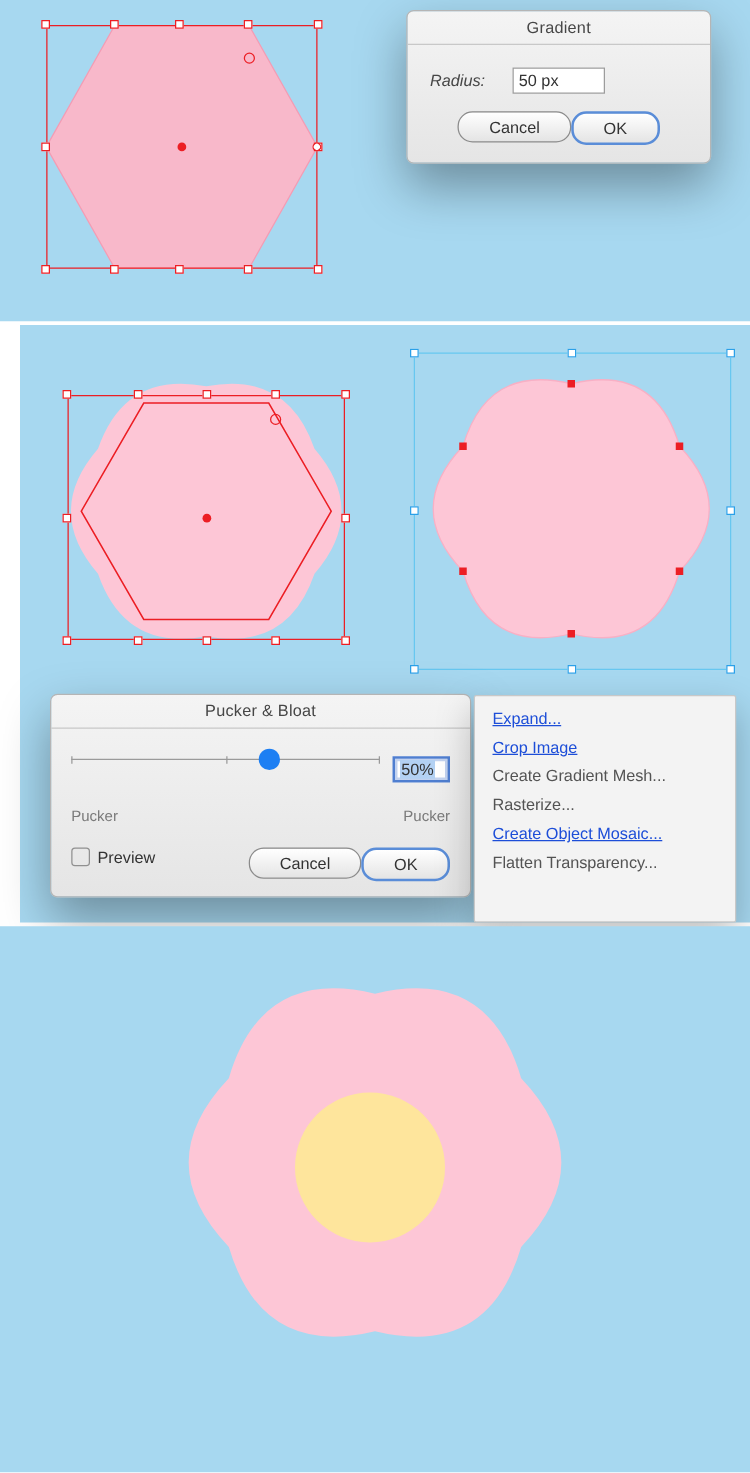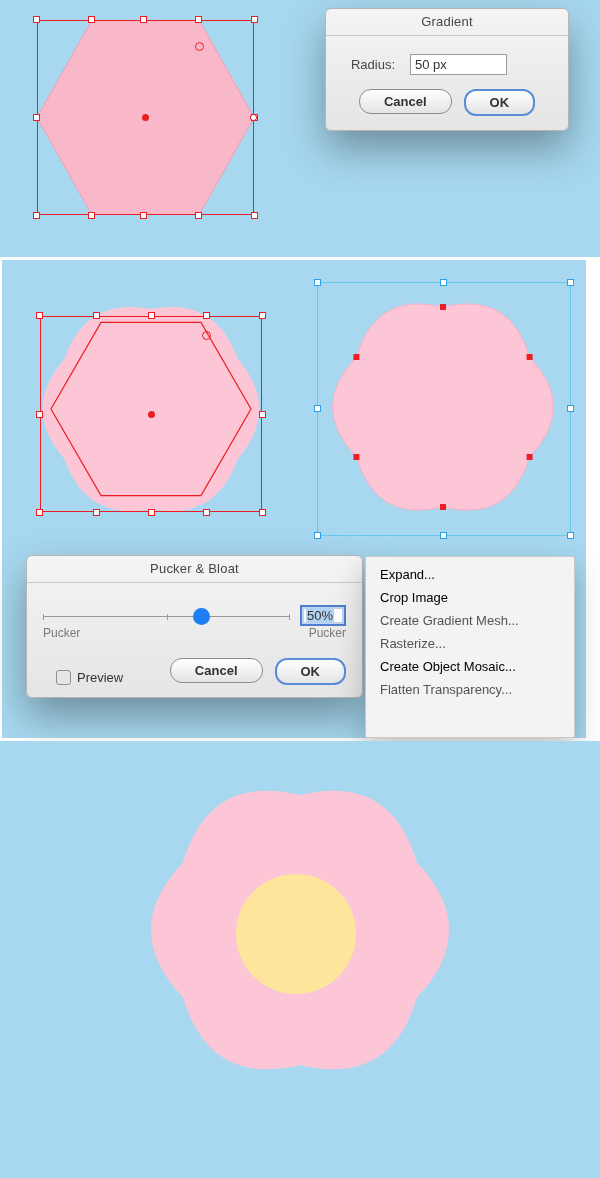--- a/index.html
+++ b/index.html
@@ -13,57 +13,57 @@
 .handle{position:absolute;width:7px;height:7px;background:#fff;border:1px solid #ec1e24;box-sizing:border-box;}
 .eh{width:7px;height:7px;border-radius:3.5px;}
 .center-pt{position:absolute;width:7px;height:7px;background:#ec1e24;border-radius:50%;}
 .ring{position:absolute;width:9px;height:9px;border:1px solid #ec1e24;border-radius:50%;box-sizing:border-box;}
 
 
 .dialog{position:absolute;border-radius:6px;background:#ececec;background:linear-gradient(#f4f4f4,#e5e5e5);border:1px solid #b5b5b5;box-shadow:0 18px 40px rgba(0,0,0,.35);}
 .dlg-title{height:26px;line-height:26px;text-align:center;font-size:13px;color:#464646;border-bottom:1px solid #c8c8c8;font-weight:500;letter-spacing:.2px;}
 .dlg-body{padding:18px 18px 14px 18px;}
 .row{display:flex;align-items:center;margin-bottom:14px;}
-.row label{width:58px;text-align:center;margin-right:8px;color:#464646;}
+.row label{width:58px;text-align:left;margin-right:8px;color:#464646;font-style:italic;}
 .txt{height:21px;border:1px solid #9c9c9c;border-radius:0;background:#fff;padding:0 4px;font-size:13px;box-sizing:border-box;}
 .txt.sel{border:2px solid #4f7ed0;box-shadow:0 0 0 2px rgba(79,126,208,.35) inset;}
 .txt.sel .seltxt{background:#b3d1f3;padding:0 1px;}
 .stepper{width:14px;height:21px;border:1px solid #a8a8a8;border-radius:3px;margin-right:4px;background:linear-gradient(#fff,#e8e8e8);display:flex;flex-direction:column;}
 .stepper div{flex:1;font-size:6px;line-height:8px;text-align:center;color:#555;}
-.dlg-btns{display:flex;justify-content:center;gap:12px;margin-top:6px;font-weight:bold;}
+.dlg-btns{display:flex;justify-content:center;margin-top:6px;}
 .mac-btn{height:23px;padding:0 24px;border-radius:12px;border:1px solid #8b8b8b;background:linear-gradient(#ffffff,#e4e4e4);font-size:13px;color:#333;display:flex;align-items:center;justify-content:center;cursor:default;}
 .mac-btn.focus{border:2px solid #5a8dd8;}
 
 
-.panel2{position:absolute;left:2px;top:260px;width:584px;height:478px;background:#a7d8f0;}
+.panel2{position:absolute;left:16px;top:260px;width:584px;height:478px;background:#a7d8f0;}
 .flower{position:absolute;}
 .flower svg{display:block;}
 .bbox{position:absolute;border:1px solid #67c7f0;}
 .bbox .h2{position:absolute;width:7px;height:7px;background:#fff;border:1px solid #2ba0e8;box-sizing:border-box;}
 
 .hexline{position:absolute;}
 
 .pb{left:24px;top:555px;width:335px;}
 .pb .dlg-body{padding:22px 16px 12px 16px;}
-.slider-row{display:flex;align-items:center;margin-bottom:0;}
+.slider-row{display:flex;margin-bottom:20px;}
 .track{flex:1;height:4px;position:relative;}
 .track::before{content:"";position:absolute;left:0;right:0;top:50%;height:1px;background:#9a9a9a;}
 .tick{position:absolute;top:0;height:6px;width:1px;background:#9a9a9a;}
 .thumb{position:absolute;width:17px;height:17px;border-radius:50%;background:#1d7ff3;top:-6px;}
 .pbval{margin-left:10px;width:46px;}
 .sublabels{display:flex;color:#7a7a7a;font-size:12px;margin-bottom:18px;}
 .sublabels span:first-child{flex:1;}
-.pvrow{display:flex;align-items:flex-end;margin-left:13px;}
+.pvrow{display:flex;align-items:flex-start;}
 .cb{width:13px;height:13px;border:1px solid #909090;border-radius:3px;margin-right:6px;}
 .pvrow .dlg-btns{margin:0 0 0 auto;}
 
 
 .menu{position:absolute;left:363px;top:556px;width:208px;height:168px;background:#f3f3f3;border:1px solid #c8c8c8;border-radius:2px;box-shadow:0 12px 30px rgba(0,0,0,.25);padding:6px 0;}
 .menu div{padding:4px 14px;font-size:13px;color:#535353;}
-.menu .dis{color:#000000;}
+.menu .dis{color:#1d4ed8;text-decoration:underline;}
 .menu .hl{background:#c9c9c9;border:1.5px solid #333;margin:0 2px;padding:3px 12px;border-radius:2px;color:#333;}
 
 
 .panel3{position:absolute;left:0;top:741px;width:600px;height:437px;background:#a7d8f0;}
 .bigflower{position:absolute;left:128px;top:17px;width:344px;height:344px;}
 .yellow{position:absolute;width:120px;height:120px;border-radius:50%;background:#fee59c;left:236px;top:133px;}
 </style>
 </head>
 <body>
 
@@ -96,21 +96,21 @@
       <div class="handle" style="left:158px;top:-4px"></div>
       <div class="handle" style="left:51px;bottom:-4px"></div>
       <div class="handle" style="left:158px;bottom:-4px"></div>
     </div>
 
     <div class="dialog" style="left:325px;top:8px;width:242px;">
       <div class="dlg-title">Gradient</div>
       <div class="dlg-body">
         <div class="row">
           <label>Radius:</label>
-          <div class="txt" style="width:97px;display:flex;align-items:center;">
+          <div class="txt" style="width:74px;display:flex;align-items:center;">
               <span>50 px</span>
             </div>
         </div>
         <div class="dlg-btns">
           <div class="mac-btn">Cancel</div>
           <div class="mac-btn focus">OK</div>
         </div>
       </div>
     </div>
   </div>

